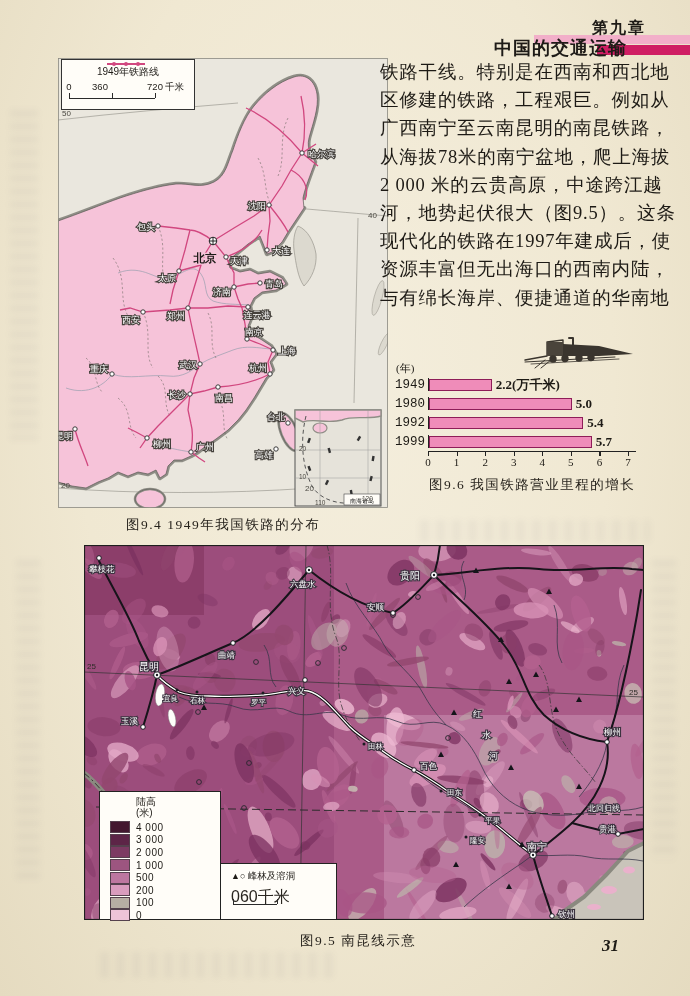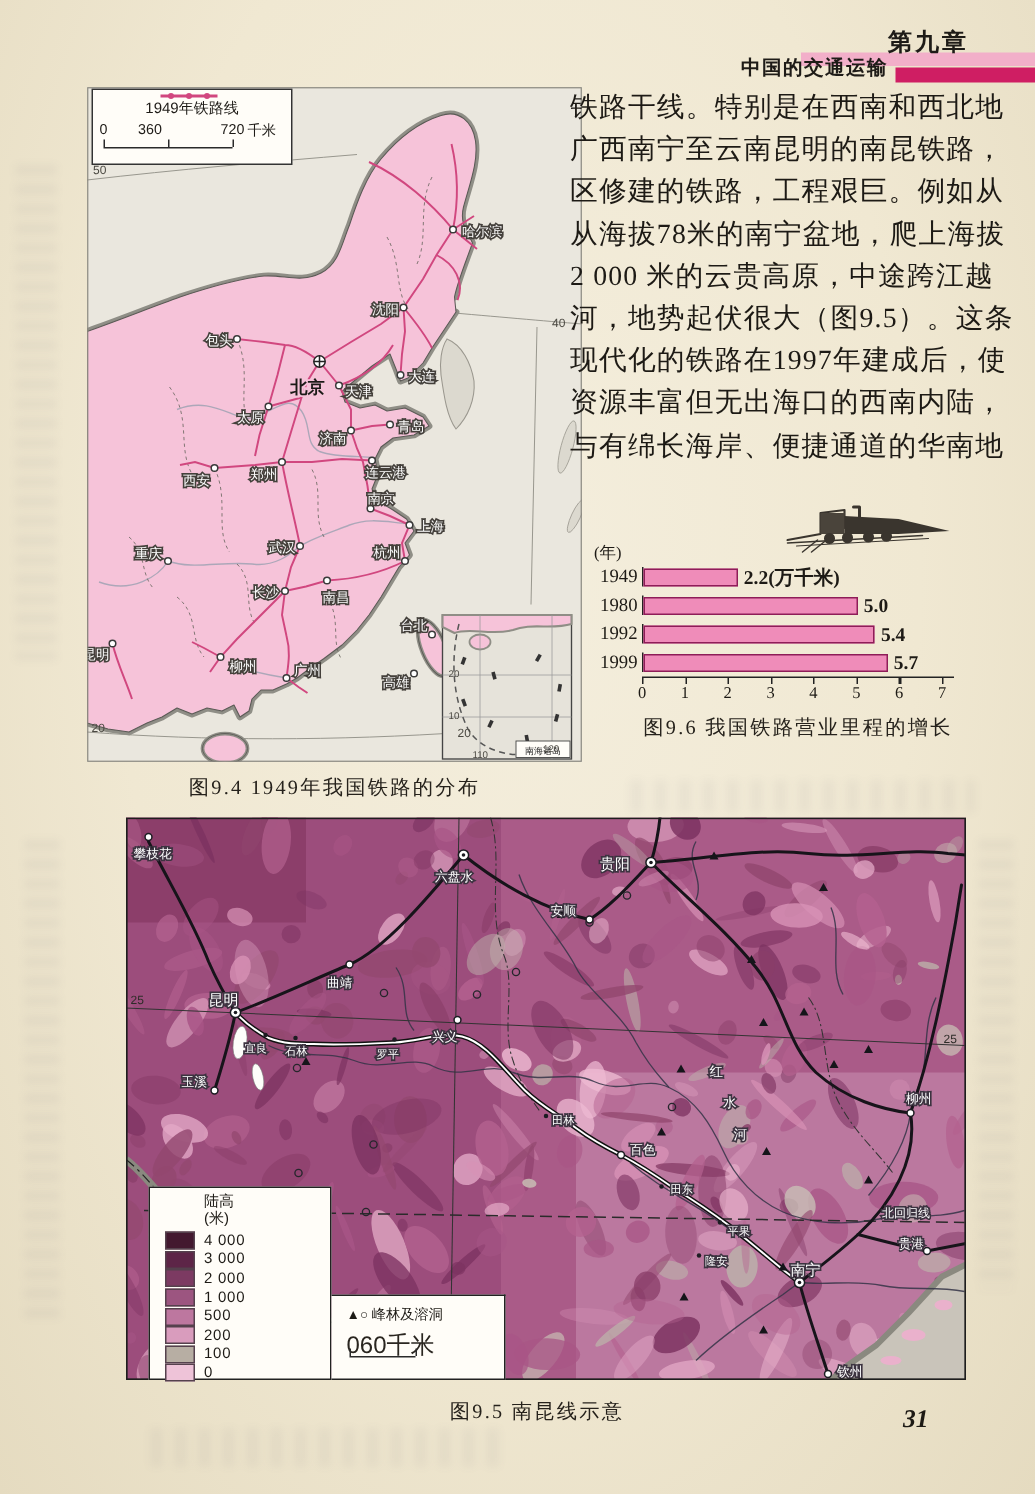--- a/index.html
+++ b/index.html
@@ -6,21 +6,21 @@
   .page{position:relative;width:690px;height:996px;overflow:hidden;
     background:radial-gradient(ellipse at 50% 38%, #f4eedd 0%, #f0e8d2 55%, #e5dbc0 100%);
     font-family:"Liberation Sans", sans-serif;color:#2a2620;}
   .bleed{position:absolute;filter:blur(3px);opacity:.33;pointer-events:none;
     background:repeating-linear-gradient(180deg, rgba(95,90,105,.20) 0 7px, transparent 7px 13px);}
   .bleed.h{background:repeating-linear-gradient(90deg, rgba(95,90,105,.18) 0 9px, transparent 9px 16px);}
   
   .hdr-bar-light{position:absolute;left:534px;top:35px;width:156px;height:9px;background:#f2afc9;}
   .hdr-bar-dark{position:absolute;left:597px;top:45px;width:93px;height:10px;background:#cf1e63;}
   .hdr-chapter{position:absolute;right:44px;top:18px;font-size:16px;font-weight:bold;letter-spacing:2px;color:#1e1b17;}
-  .hdr-sub{position:absolute;left:494px;top:36px;font-size:13px;font-weight:bold;letter-spacing:1px;color:#1e1b17;}
+  .hdr-sub{position:absolute;left:494px;top:36px;font-size:18px;font-weight:bold;letter-spacing:1px;color:#1e1b17;}
   
   .fig1{position:absolute;left:58px;top:58px;width:330px;height:450px;}
   .fig1 svg{display:block;}
   .m1legend{position:absolute;left:3px;top:1px;width:122px;height:44px;background:#fffdf8;border:1px solid #333;
     padding:3px 5px 2px 5px;box-sizing:content-box;}
   .lrow{display:flex;align-items:center;height:16px;flex-direction:column;}
   .rail-sample{position:relative;width:38px;height:2px;background:#d1477f;margin-right:5px;flex:none;}
   .rail-sample::after{content:"";position:absolute;left:5px;top:-1.2px;width:4px;height:4px;border-radius:50%;
     background:#d1477f;box-shadow:12px 0 #d1477f, 24px 0 #d1477f;}
   .ltext{font-size:10px;color:#1e1b17;white-space:nowrap;}
@@ -36,21 +36,21 @@
   .pline{font-family:"Liberation Serif", serif;font-size:18.5px;line-height:28.2px;letter-spacing:0.8px;
     white-space:nowrap;color:#1d1a15;}
   
   .train{position:absolute;left:495px;top:330px;}
   
   .chart{position:absolute;left:388px;top:360px;width:292px;height:156px;}
   .chart .ylab{position:absolute;left:8px;top:1px;font-size:11px;font-family:"Liberation Serif", serif;color:#1d1a15;}
   .chart .rows{margin-top:15px;}
   .crow{display:flex;align-items:center;height:19px;}
   .crow .yr{width:40px;flex:none;text-align:right;padding-right:3px;box-sizing:border-box;
-    font-family:Liberation Serif, serif;font-size:12.5px;color:#1d1a15;}
+    font-family:Liberation Mono, monospace;font-size:12.5px;color:#1d1a15;}
   .crow .barwrap{position:relative;flex:1;height:13px;border-left:1.4px solid #222;display:flex;align-items:center;}
   .crow .bar{height:12px;background:#ef8cb9;border:1px solid #8e1d58;box-sizing:border-box;flex:none;}
   .crow .val{margin-left:4px;font-family:"Liberation Serif", serif;font-size:13px;font-weight:bold;
     color:#1d1a15;white-space:nowrap;}
   .xaxis{position:relative;margin-left:40px;width:208px;border-top:1.4px solid #222;height:16px;}
   .xaxis .tick{position:absolute;top:0;width:1.2px;height:3.5px;background:#222;}
   .xaxis .tlab{position:absolute;top:4px;transform:translateX(-50%);font-family:"Liberation Serif", serif;
     font-size:11px;color:#1d1a15;}
   .chart-caption{width:260px;margin:8px 0 0 14px;text-align:center;font-family:"Liberation Serif", serif;
     font-size:13.5px;letter-spacing:1.5px;color:#26221c;white-space:nowrap;}
@@ -260,22 +260,22 @@
             <span class="vt" style="left: 43px;"></span>
             <span class="vt" style="left: 86px;"></span>
           </div>
         </div>
     </div>
   </div>
   <div class="m1caption">图9.4  1949年我国铁路的分布</div>
 
   <div class="para">
       <div class="pline">铁路干线。特别是在西南和西北地</div>
+      <div class="pline">区修建的铁路，工程艰巨。例如从</div>
       <div class="pline">广西南宁至云南昆明的南昆铁路，</div>
-      <div class="pline">区修建的铁路，工程艰巨。例如从</div>
       <div class="pline">从海拔78米的南宁盆地，爬上海拔</div>
       <div class="pline">2 000 米的云贵高原，中途跨江越</div>
       <div class="pline">河，地势起伏很大（图9.5）。这条</div>
       <div class="pline">现代化的铁路在1997年建成后，使</div>
       <div class="pline">资源丰富但无出海口的西南内陆，</div>
       <div class="pline">与有绵长海岸、便捷通道的华南地</div>
     </div>
 
   <svg class="train" width="160" height="48" viewBox="0 0 160 48">
     <g stroke="#3a352e" stroke-width="1.4" fill="none" stroke-linejoin="round" stroke-linecap="round">

